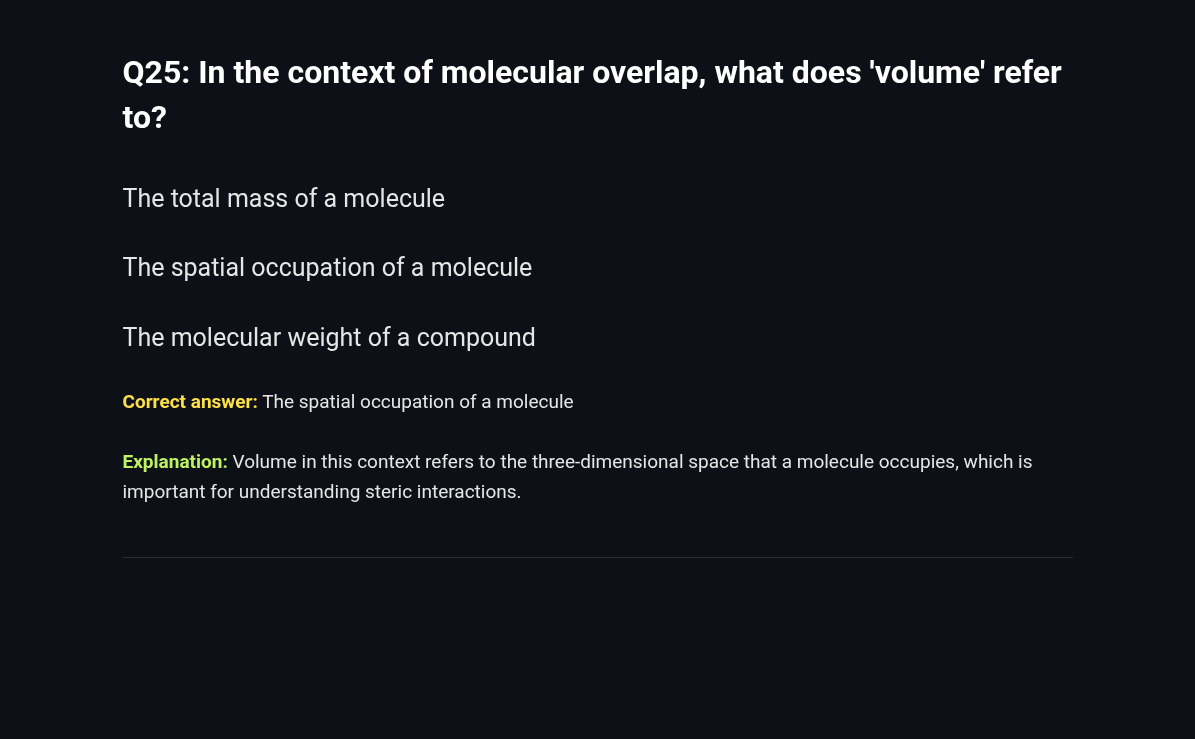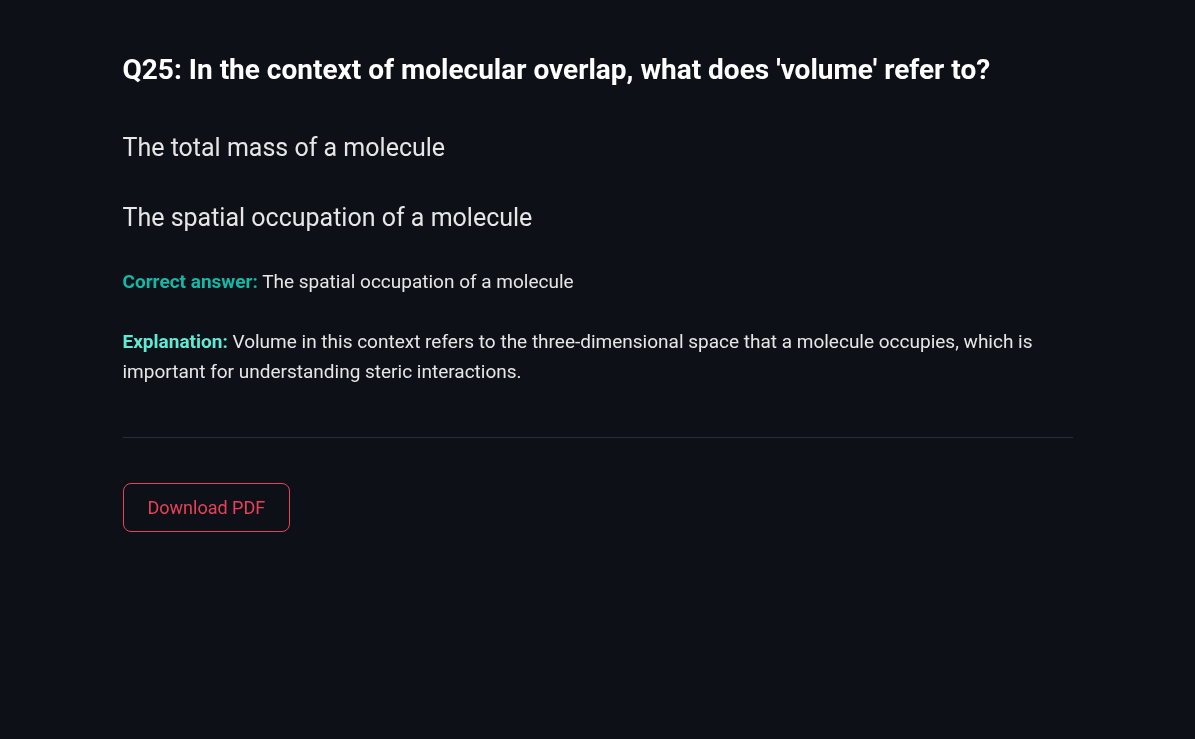--- a/index.html
+++ b/index.html
@@ -14,51 +14,51 @@
       width: 1195px;
       height: 739px;
       padding: 40px 60px;
     }
     .container {
       max-width: 950px;
       margin: 0 auto;
       padding-top: 10px;
     }
     .question-title {
-      font-size: 28px;
+      font-size: 32px;
       font-weight: 700;
       color: #ffffff;
       line-height: 1.4;
       margin-bottom: 40px;
     }
     .option {
       font-size: 25px;
       color: #e6e6e6;
       margin-bottom: 32px;
       line-height: 1.5;
     }
     .answer-row {
       font-size: 19px;
       color: #e6e6e6;
       margin-bottom: 30px;
       line-height: 1.5;
     }
     .answer-row .label {
       font-weight: 700;
-      color: #14b8a6;
+      color: #fde047;
     }
     .explanation-row {
       font-size: 19px;
       color: #e6e6e6;
       line-height: 1.6;
       margin-bottom: 50px;
     }
     .explanation-row .label {
       font-weight: 700;
-      color: #5eead4;
+      color: #bef264;
     }
     .divider {
       border: none;
       border-top: 1px solid #2a2f37;
       margin-bottom: 45px;
     }
     .download-btn {
       display: inline-block;
       padding: 13px 24px;
       border: 1px solid #e84057;
@@ -71,27 +71,27 @@
     }
   </style>
 </head>
 <body>
 
 <div class="container">
   <h1 class="question-title">Q25: In the context of molecular overlap, what does 'volume' refer to?</h1>
 
   <p class="option">The total mass of a molecule</p>
   <p class="option">The spatial occupation of a molecule</p>
+  <p class="option">The molecular weight of a compound</p>
 
   <p class="answer-row">
     <span class="label">Correct answer:</span> 
     <span>The spatial occupation of a molecule</span>
   </p>
 
   <p class="explanation-row">
     <span class="label">Explanation:</span> 
     <span>Volume in this context refers to the three-dimensional space that a molecule occupies, which is important for understanding steric interactions.</span>
   </p>
 
   <hr class="divider">
 
-  <button class="download-btn">Download PDF</button>
 </div>
 
 </body></html>

